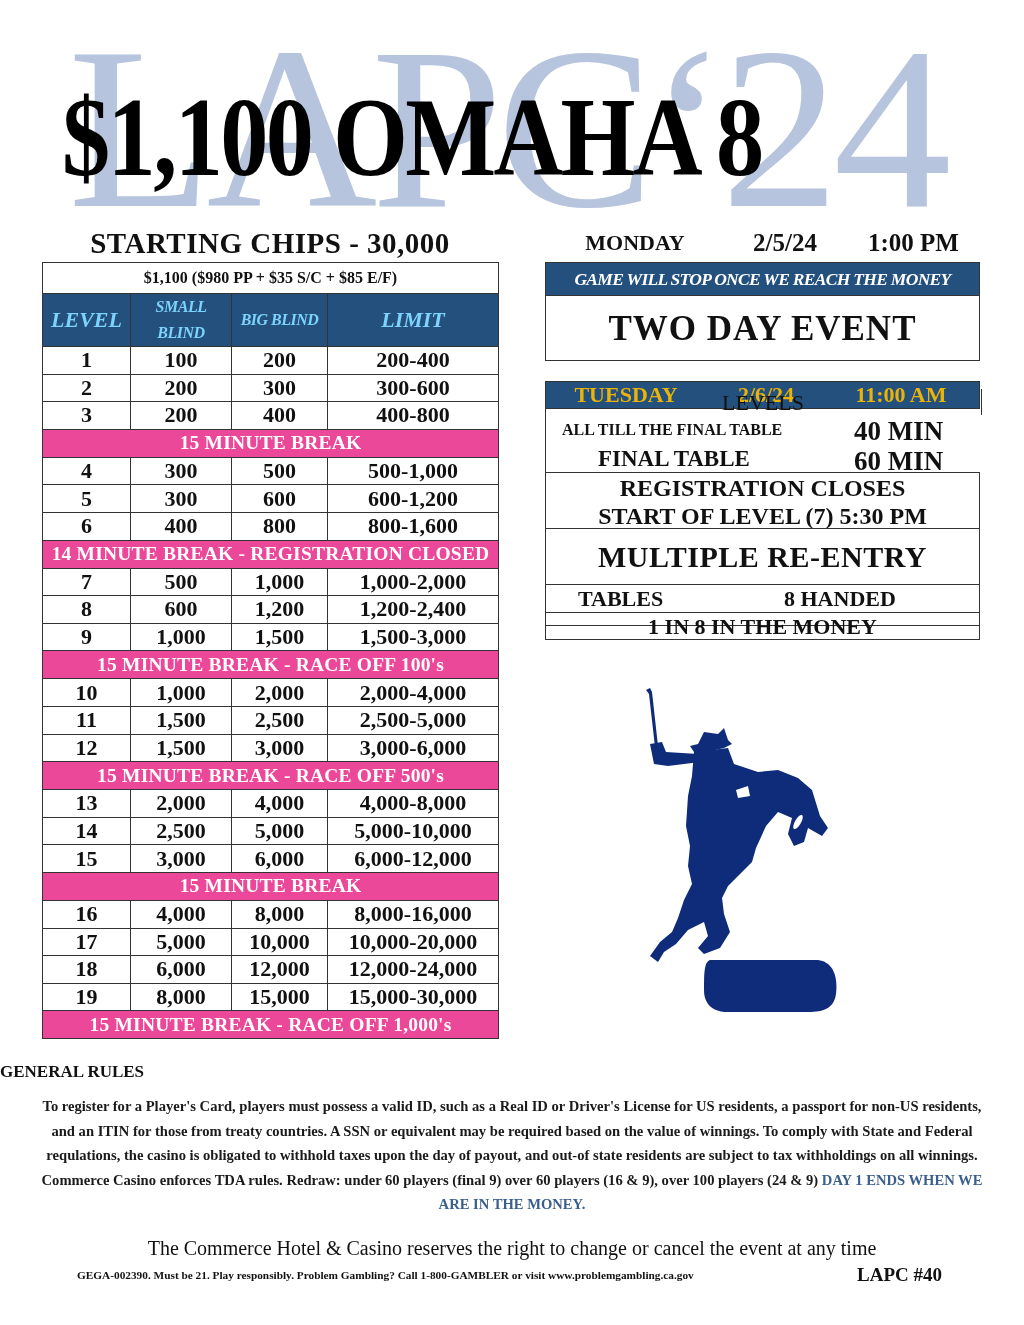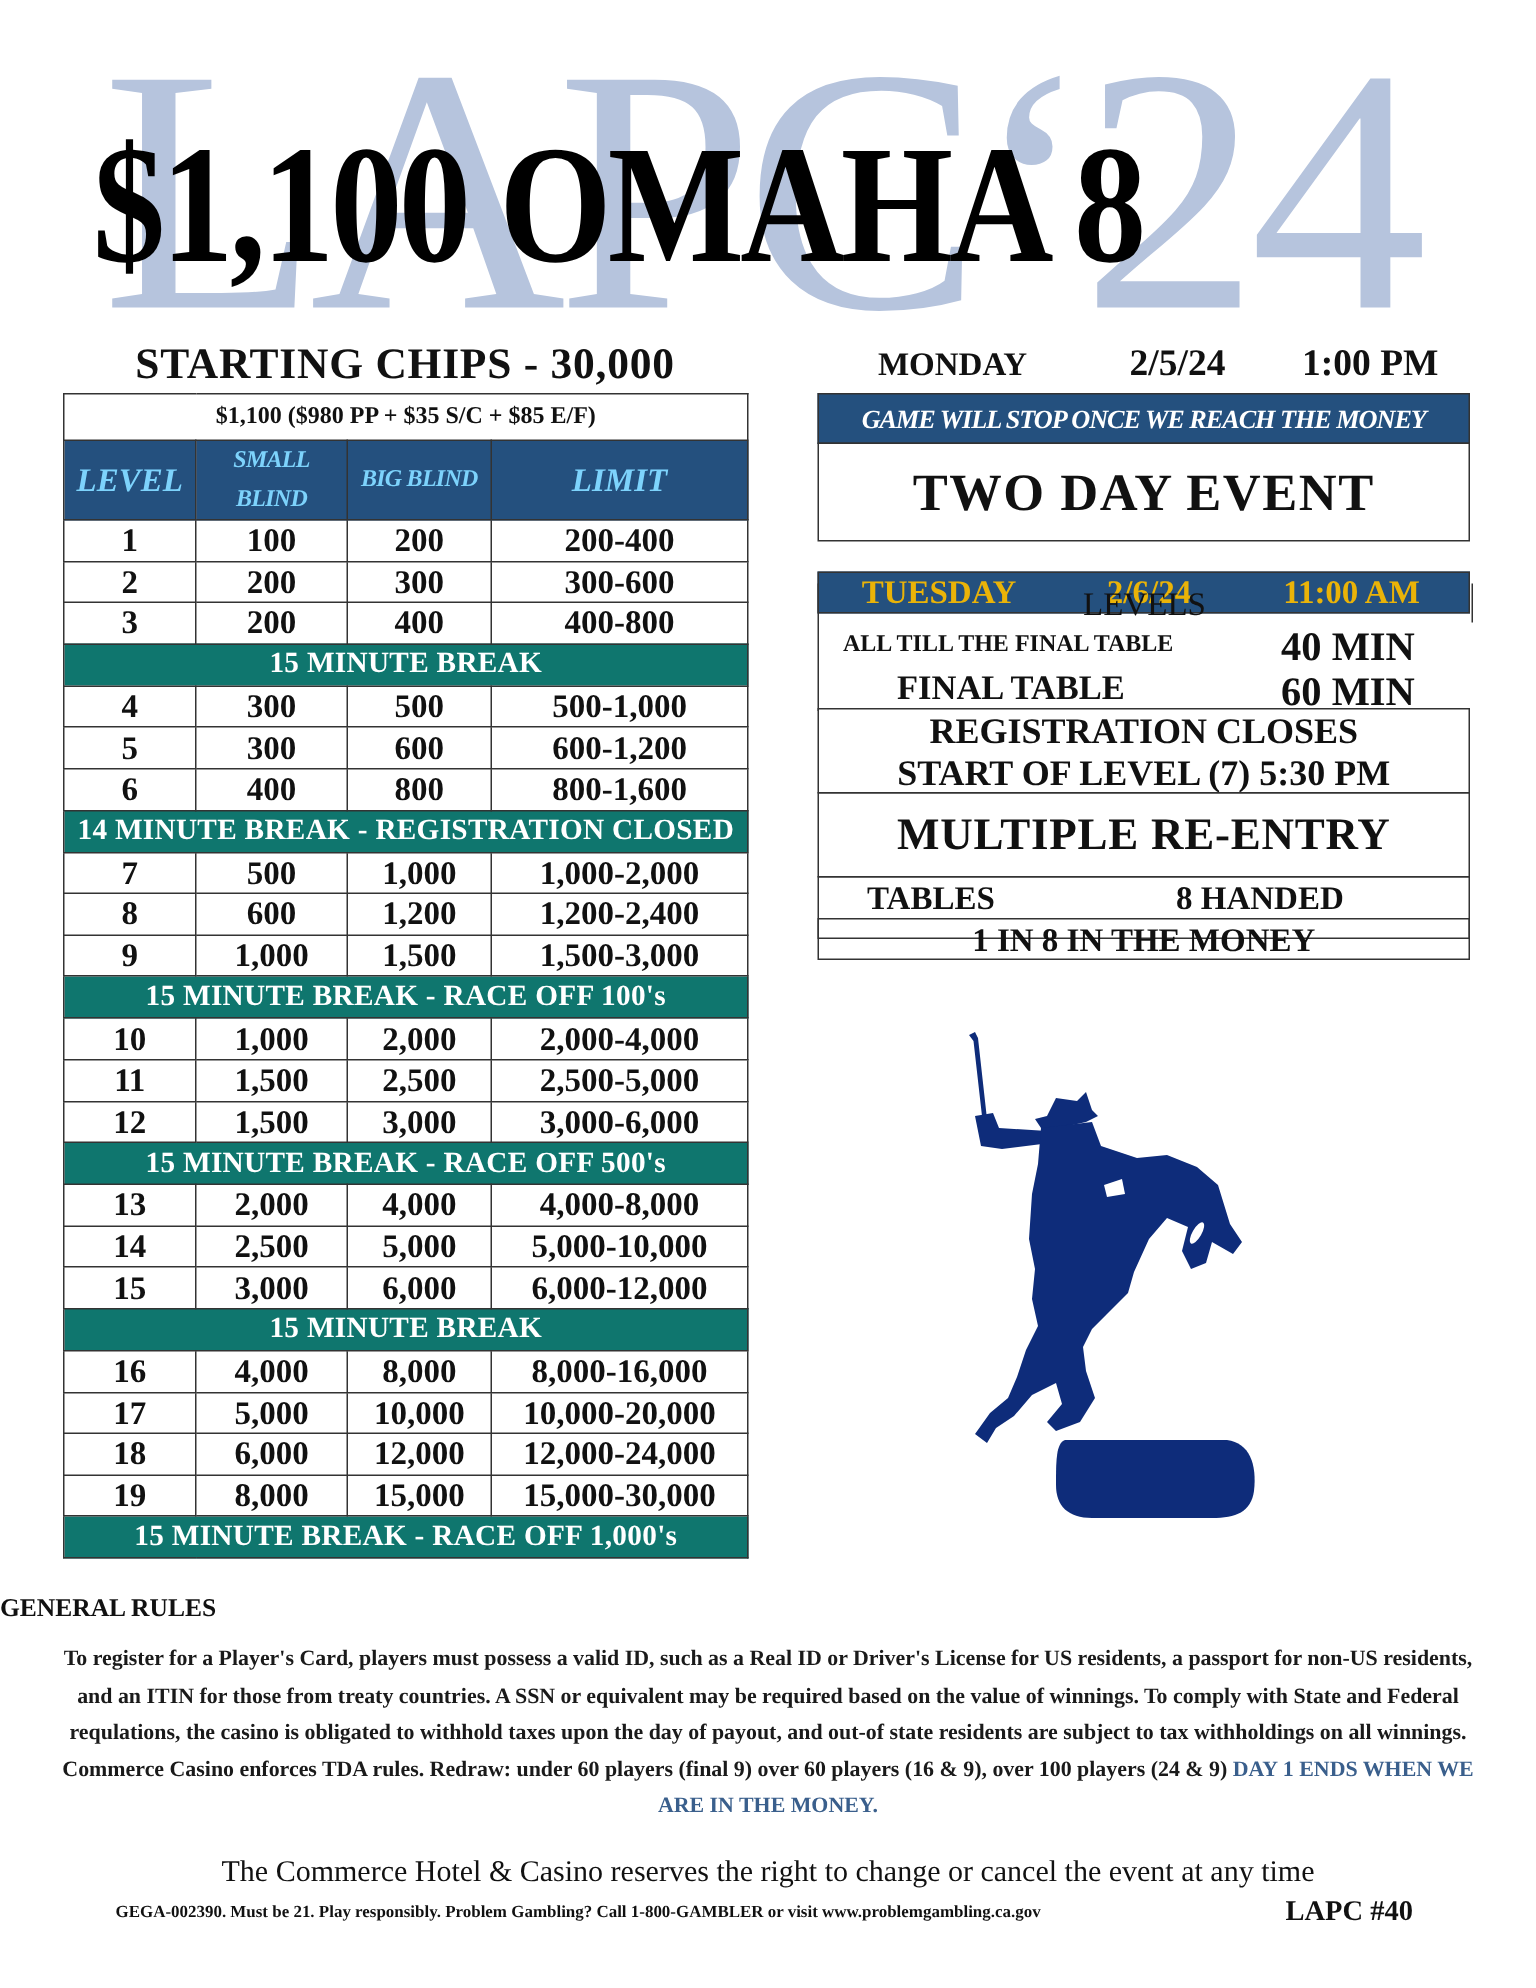--- a/index.html
+++ b/index.html
@@ -21,21 +21,21 @@
            font-size: 29px; font-weight: bold; line-height: 34px; letter-spacing: 0.5px; }
 
   .blinds { position: absolute; left: 42px; top: 262px; width: 456px;
             border-collapse: collapse; table-layout: fixed; }
   .blinds td, .blinds th { border: 1.5px solid #333; text-align: center; padding: 0;
                            font-size: 22px; font-weight: bold; height: 26.6px; line-height: 26px; }
   .blinds .buyin td { font-size: 16px; height: 30px; font-weight: bold; }
   .blinds th { background: #24507e; color: #7dd3fc; font-style: italic; height: 36px; font-weight: bold; }
   .blinds th.big { font-size: 22px; }
   .blinds th.small { font-size: 16px; letter-spacing: -0.5px; }
-  .blinds tr.brk td { background: #0f766e; color: #fff; font-size: 19.5px; height: 27px; letter-spacing: 0.2px; }
+  .blinds tr.brk td { background: #ec4899; color: #fff; font-size: 19.5px; height: 27px; letter-spacing: 0.2px; }
 
   
   .day1 { position: absolute; left: 545px; top: 226px; width: 437px; height: 34px;
           display: flex; font-weight: bold; align-items: center; }
   .day1 .d { flex: 0 0 auto; }
   .day1 .day { width: 180px; text-align: center; font-size: 22px; }
   .day1 .date { width: 120px; text-align: center; font-size: 25px; }
   .day1 .time { width: 137px; text-align: center; font-size: 25px; }
 
   .rbox { position: absolute; left: 545px; width: 435px; border: 1.5px solid #333;

